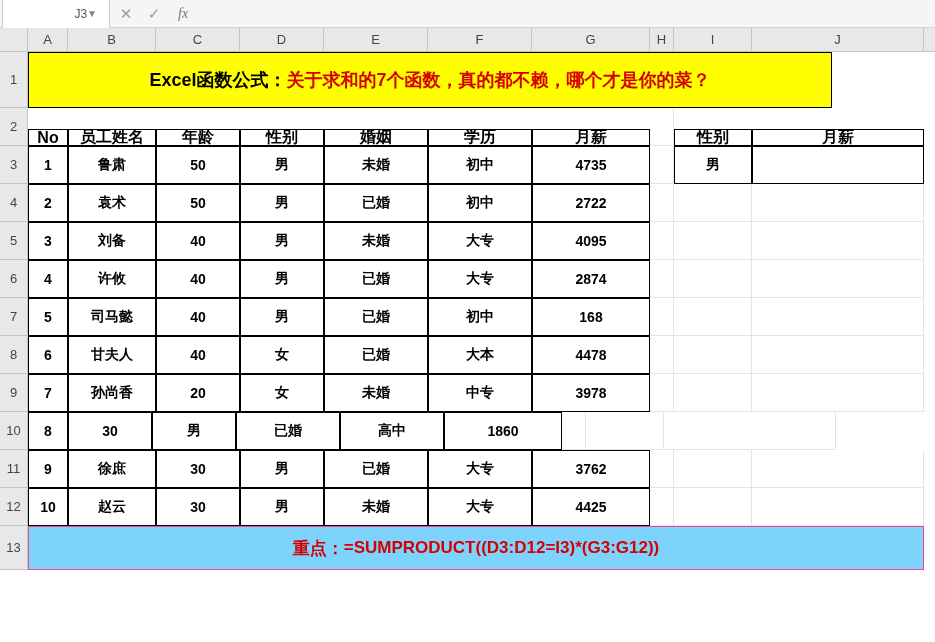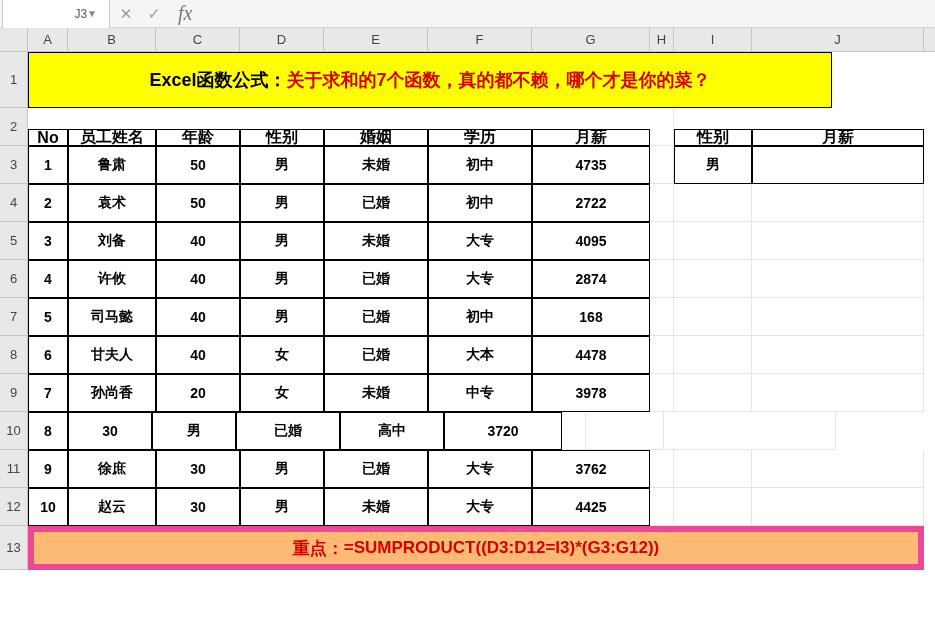--- a/index.html
+++ b/index.html
@@ -32,21 +32,21 @@
     }
     .name-ref { color: #555; }
     .dd { color: #888; font-size: 10px; }
     .fx-section {
       display: flex;
       align-items: center;
       margin-left: 8px;
       gap: 12px;
     }
     .fx-btn { width: 16px; height: 16px; color: #999; font-size: 15px; display:flex;align-items:center;justify-content:center;}
-    .fx-label { font-style: italic; font-family: "Times New Roman", serif; color: #777; font-size: 20px; margin-left: 4px;}
+    .fx-label { font-style: italic; font-family: "Times New Roman", serif; color: #777; font-size: 14px; margin-left: 4px;}
     .grid-wrap { position: relative; }
     .col-headers {
       display: flex;
       height: 24px;
       background: #e8e8e8;
       border-bottom: 1px solid #c4c4c4;
       font-size: 13px;
       color: #444;
     }
     .corner {
@@ -94,24 +94,24 @@
       border: 1px solid #000;
       justify-content: center;
       display: flex;
       align-items: center;
     }
     .title-black { color: #000; }
     .title-red { color: #d60000; }
     .data-row { height: 38px; }
     .footer-row { height: 44px; }
     .footer-cell {
-      background: #fdba74;
+      background: #7dd3fc;
       font-weight: bold;
       font-size: 17px;
-      border: 6px solid #ec4899;
+      border: 1px solid #ec4899;
       color: #d60000;
       justify-content: center;
       display: flex;
       align-items: center;
     }
     .bordered { border: 1px solid #000; font-weight: bold; background: #fff; }
     .wA{width:40px;} .wB{width:88px;} .wC{width:84px;} .wD{width:84px;}
     .wE{width:104px;} .wF{width:104px;} .wG{width:118px;} .wH{width:24px;}
     .wI{width:78px;} .wJ{width:172px;}
     .hdr { font-size: 16px; margin-top: 21px; }
@@ -269,21 +269,21 @@
       <div class="cell wJ"></div>
     </div>
 
     <div class="row data-row">
       <div class="row-h">10</div>
       <div class="cell bordered wA">8</div>
       <div class="cell bordered wC">30</div>
       <div class="cell bordered wD">男</div>
       <div class="cell bordered wE">已婚</div>
       <div class="cell bordered wF">高中</div>
-      <div class="cell bordered wG">3720</div>
+      <div class="cell bordered wG">1860</div>
       <div class="cell wH"></div>
       <div class="cell wI"></div>
       <div class="cell wJ"></div>
     </div>
 
     <div class="row data-row">
       <div class="row-h">11</div>
       <div class="cell bordered wA">9</div>
       <div class="cell bordered wB">徐庶</div>
       <div class="cell bordered wC">30</div>

